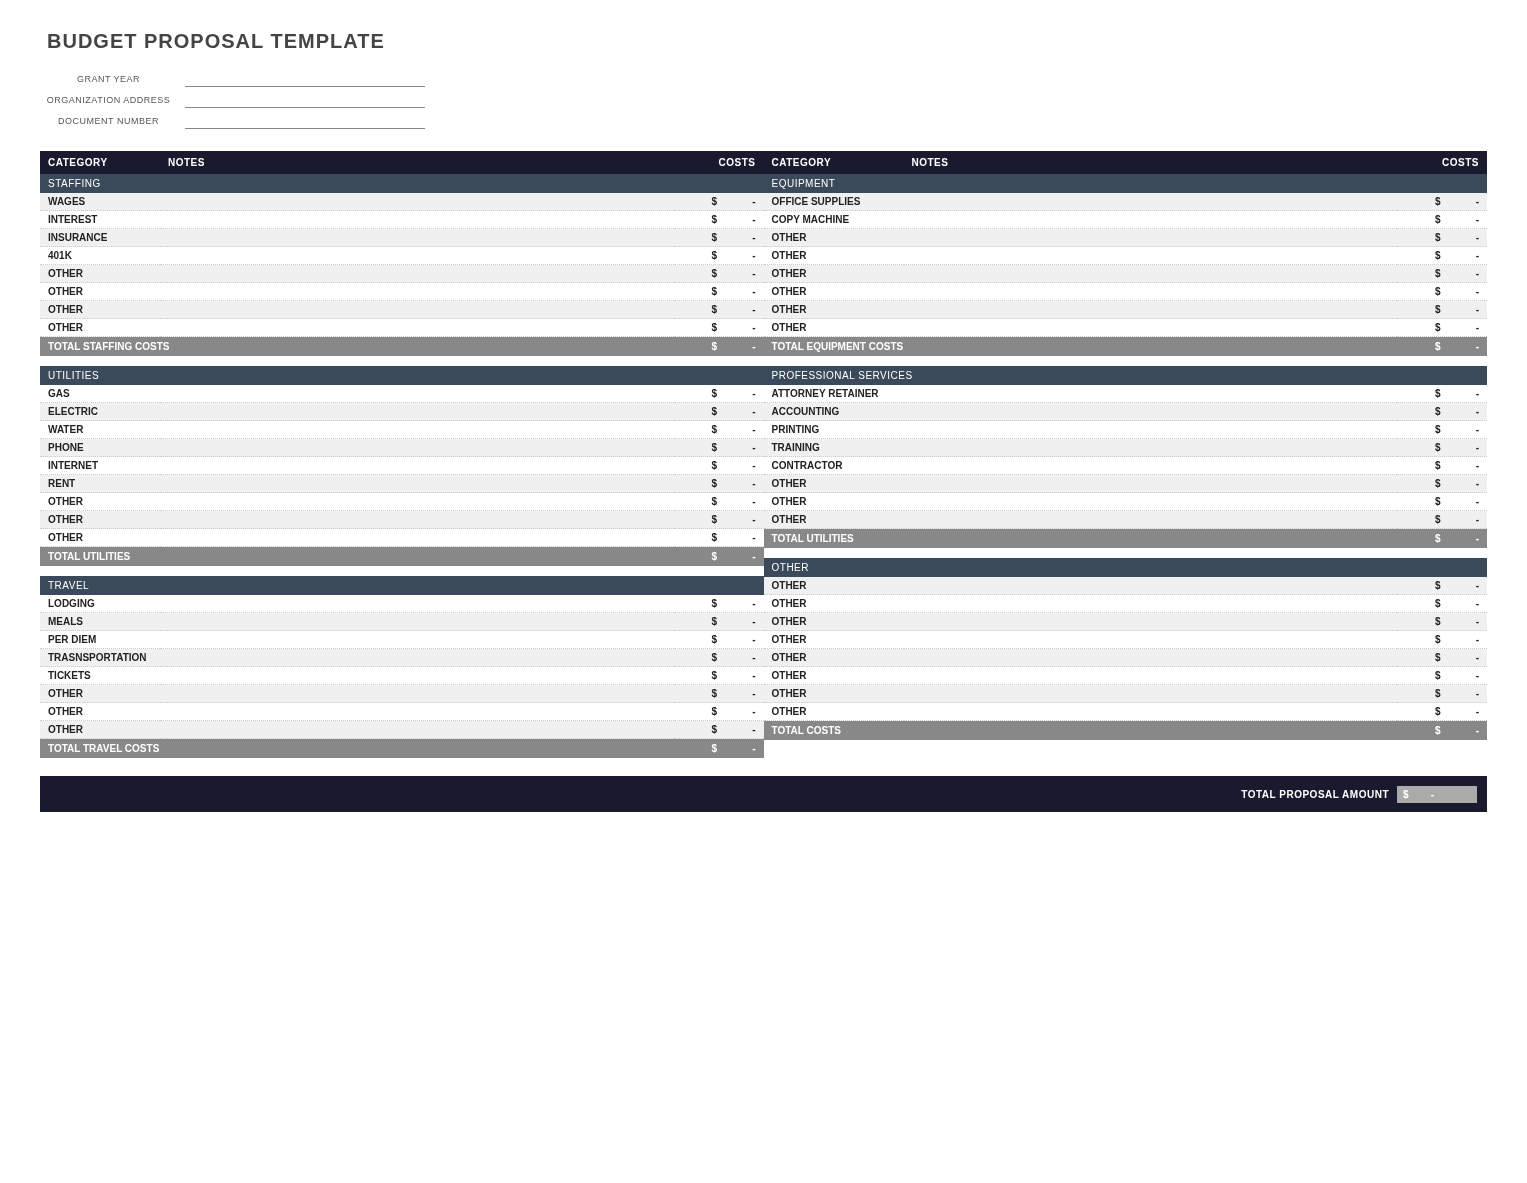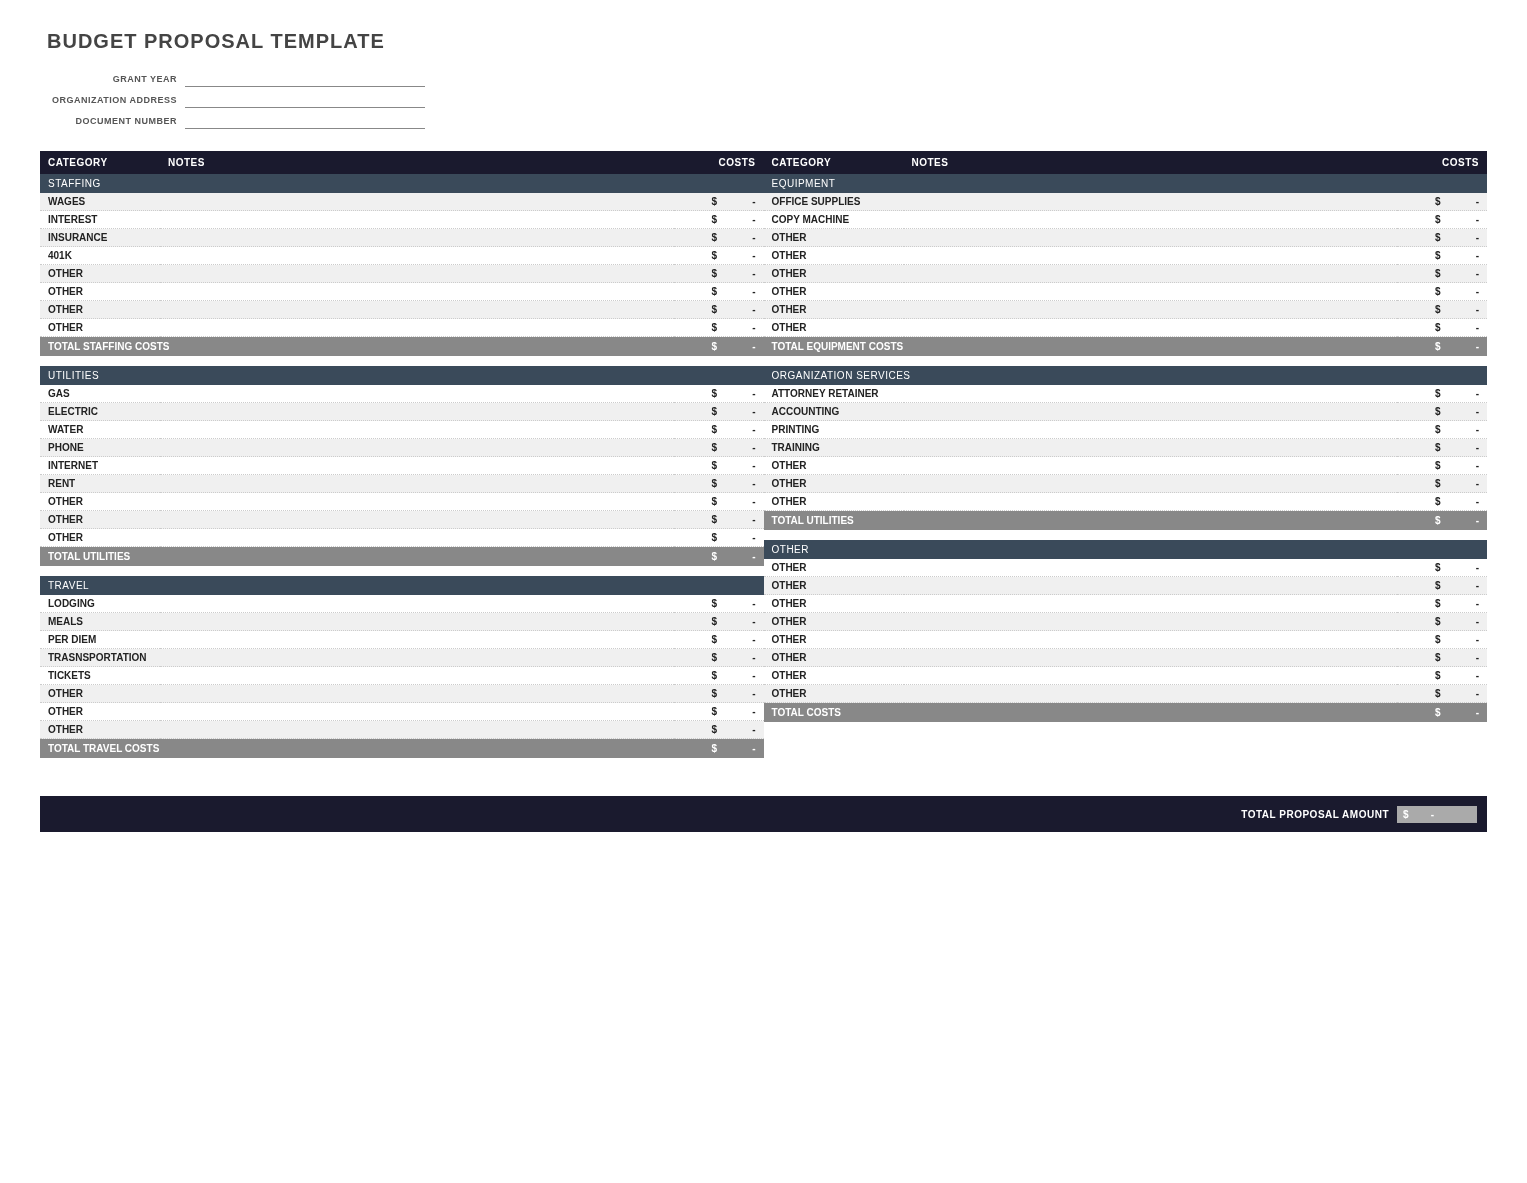--- a/index.html
+++ b/index.html
@@ -21,25 +21,25 @@
     .form-section {
       margin-bottom: 22px;
     }
     .form-row {
       display: flex;
       align-items: center;
       margin-bottom: 5px;
     }
     .form-label {
       font-size: 9px;
-      font-weight: bold;
+      font-weight: normal;
       color: #555;
       letter-spacing: 0.5px;
       width: 145px;
-      text-align: right;
+      text-align: center;
       padding-right: 8px;
     }
     .form-input {
       border: none;
       border-bottom: 1px solid #888;
       width: 240px;
       height: 16px;
       font-size: 11px;
       outline: none;
     }
@@ -107,21 +107,21 @@
       background: #888 !important;
       color: #fff;
       font-size: 10px;
       font-weight: bold;
       padding: 4px 8px;
     }
     .total-row .costs-cell {
       text-align: right;
     }
     .footer-bar {
-      margin-top: 28px;
+      margin-top: 8px;
       background: #1a1a2e;
       height: 36px;
       display: flex;
       align-items: center;
       justify-content: flex-end;
       padding: 0 10px;
     }
     .footer-bar .total-label {
       color: #fff;
       font-size: 10px;
@@ -386,39 +386,44 @@
             <td class="costs-cell"><span class="dollar-sign">$</span><span class="dash">&nbsp;&nbsp;&nbsp;-</span></td>
           </tr>
           <tr class="total-row">
             <td colspan="2">TOTAL EQUIPMENT COSTS</td>
             <td class="costs-cell"><span class="dollar-sign">$</span><span class="dash">&nbsp;&nbsp;&nbsp;-</span></td>
           </tr>
           <tr class="section-spacer">
             <td colspan="3" style="height: 10px; background: rgb(255, 255, 255);"></td>
           </tr>
           <tr class="section-header">
-            <td colspan="3">ORGANIZATION SERVICES</td>
+            <td colspan="3">PROFESSIONAL SERVICES</td>
           </tr>
           <tr class="data-row">
             <td>ATTORNEY RETAINER</td>
             <td></td>
             <td class="costs-cell"><span class="dollar-sign">$</span><span class="dash">&nbsp;&nbsp;&nbsp;-</span></td>
           </tr>
           <tr class="data-row">
             <td>ACCOUNTING</td>
             <td></td>
             <td class="costs-cell"><span class="dollar-sign">$</span><span class="dash">&nbsp;&nbsp;&nbsp;-</span></td>
           </tr>
           <tr class="data-row">
             <td>PRINTING</td>
             <td></td>
             <td class="costs-cell"><span class="dollar-sign">$</span><span class="dash">&nbsp;&nbsp;&nbsp;-</span></td>
           </tr>
           <tr class="data-row">
             <td>TRAINING</td>
+            <td></td>
+            <td class="costs-cell"><span class="dollar-sign">$</span><span class="dash">&nbsp;&nbsp;&nbsp;-</span></td>
+          </tr>
+          <tr class="data-row">
+            <td>CONTRACTOR</td>
             <td></td>
             <td class="costs-cell"><span class="dollar-sign">$</span><span class="dash">&nbsp;&nbsp;&nbsp;-</span></td>
           </tr>
           <tr class="data-row">
             <td>OTHER</td>
             <td></td>
             <td class="costs-cell"><span class="dollar-sign">$</span><span class="dash">&nbsp;&nbsp;&nbsp;-</span></td>
           </tr>
           <tr class="data-row">
             <td>OTHER</td>

